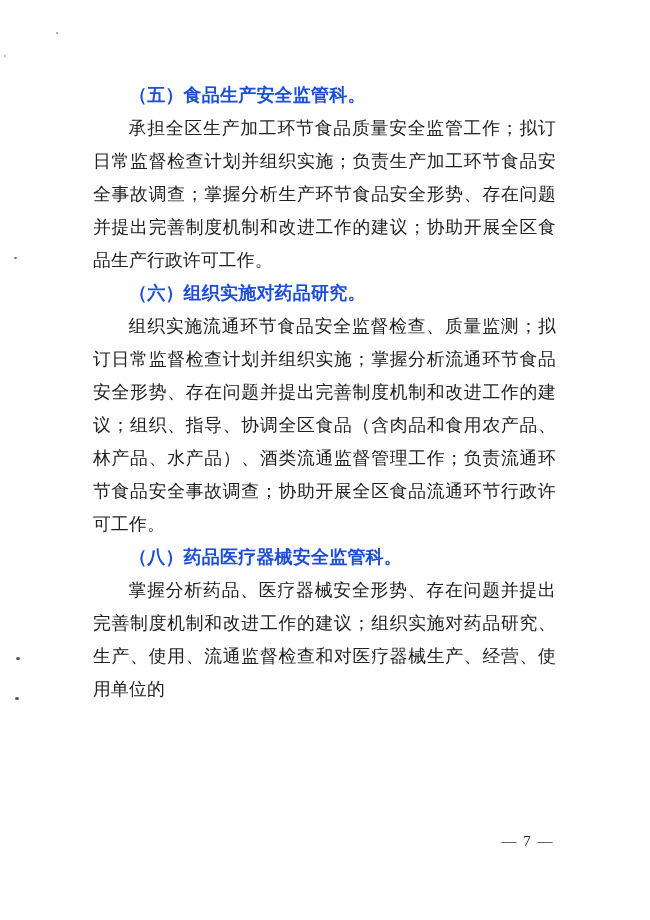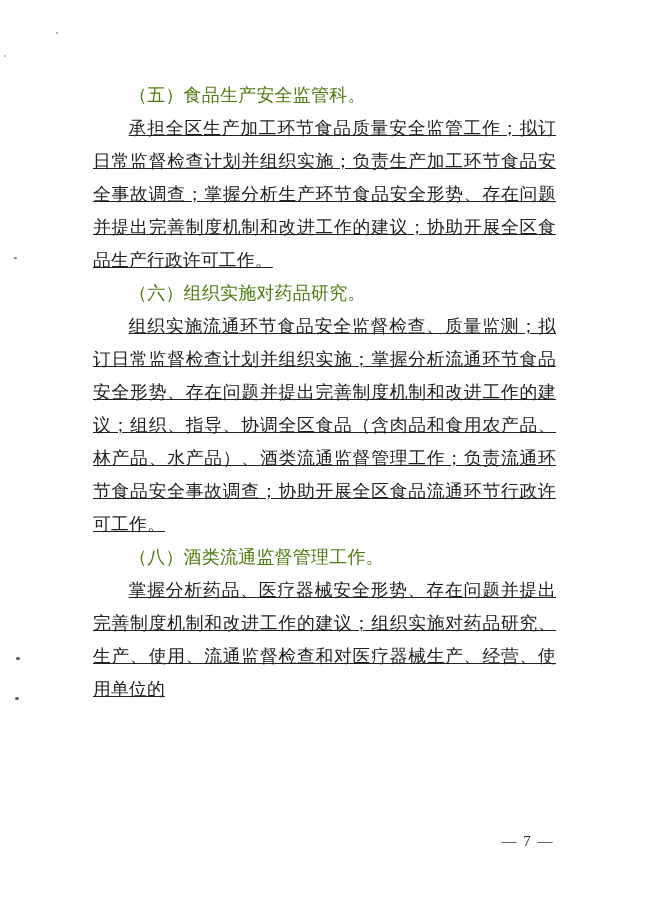--- a/index.html
+++ b/index.html
@@ -25,30 +25,29 @@
     width: 463px;
     font-size: 17.8px;
     line-height: 33px;
     text-align: justify;
     text-justify: inter-character;
     letter-spacing: 0.2px;
   }
   .content h3 {
     margin: 0;
     font-size: 18px;
-    font-weight: 400;
+    font-weight: 700;
     text-indent: 2em;
-    color: #4d7c0f;
+    color: #1d4ed8;
   }
   .content p {
     margin: 0;
     font-weight: 400;
     text-indent: 2em;
     color: #212121;
-    text-decoration: underline;
   }
   .page-number {
     position: absolute;
     top: 833px;
     right: 96px;
     font-size: 15px;
     letter-spacing: 1.5px;
     color: #2b2b2b;
     white-space: nowrap;
   }
@@ -77,21 +76,21 @@
       <p>承担全区生产加工环节食品质量安全监管工作；拟订日常监督检查计划并组织实施；负责生产加工环节食品安全事故调查；掌握分析生产环节食品安全形势、存在问题并提出完善制度机制和改进工作的建议；协助开展全区食品生产行政许可工作。</p>
     </section>
 
     <section>
       <h3>（六）组织实施对药品研究。</h3>
       <p>组织实施流通环节食品安全监督检查、质量监测；拟订日常监督检查计划并组织实施；掌握分析流通环节食品安全形势、存在问题并提出完善制度机制和改进工作的建议；组织、指导、协调全区食品（含肉品和食用农产品、林产品、水产品）、酒类流通监督管理工作；负责流通环节食品安全事故调查；协助开展全区食品流通环节行政许可工作。</p>
     </section>
 
 
     <section>
-      <h3>（八）酒类流通监督管理工作。</h3>
+      <h3>（八）药品医疗器械安全监管科。</h3>
       <p>掌握分析药品、医疗器械安全形势、存在问题并提出完善制度机制和改进工作的建议；组织实施对药品研究、生产、使用、流通监督检查和对医疗器械生产、经营、使用单位的</p>
     </section>
 
   </div>
 
   <div class="page-number">— 7 —</div>
 
   <div class="speck s1"></div>
   <div class="speck s2"></div>
   <div class="speck s3"></div>

